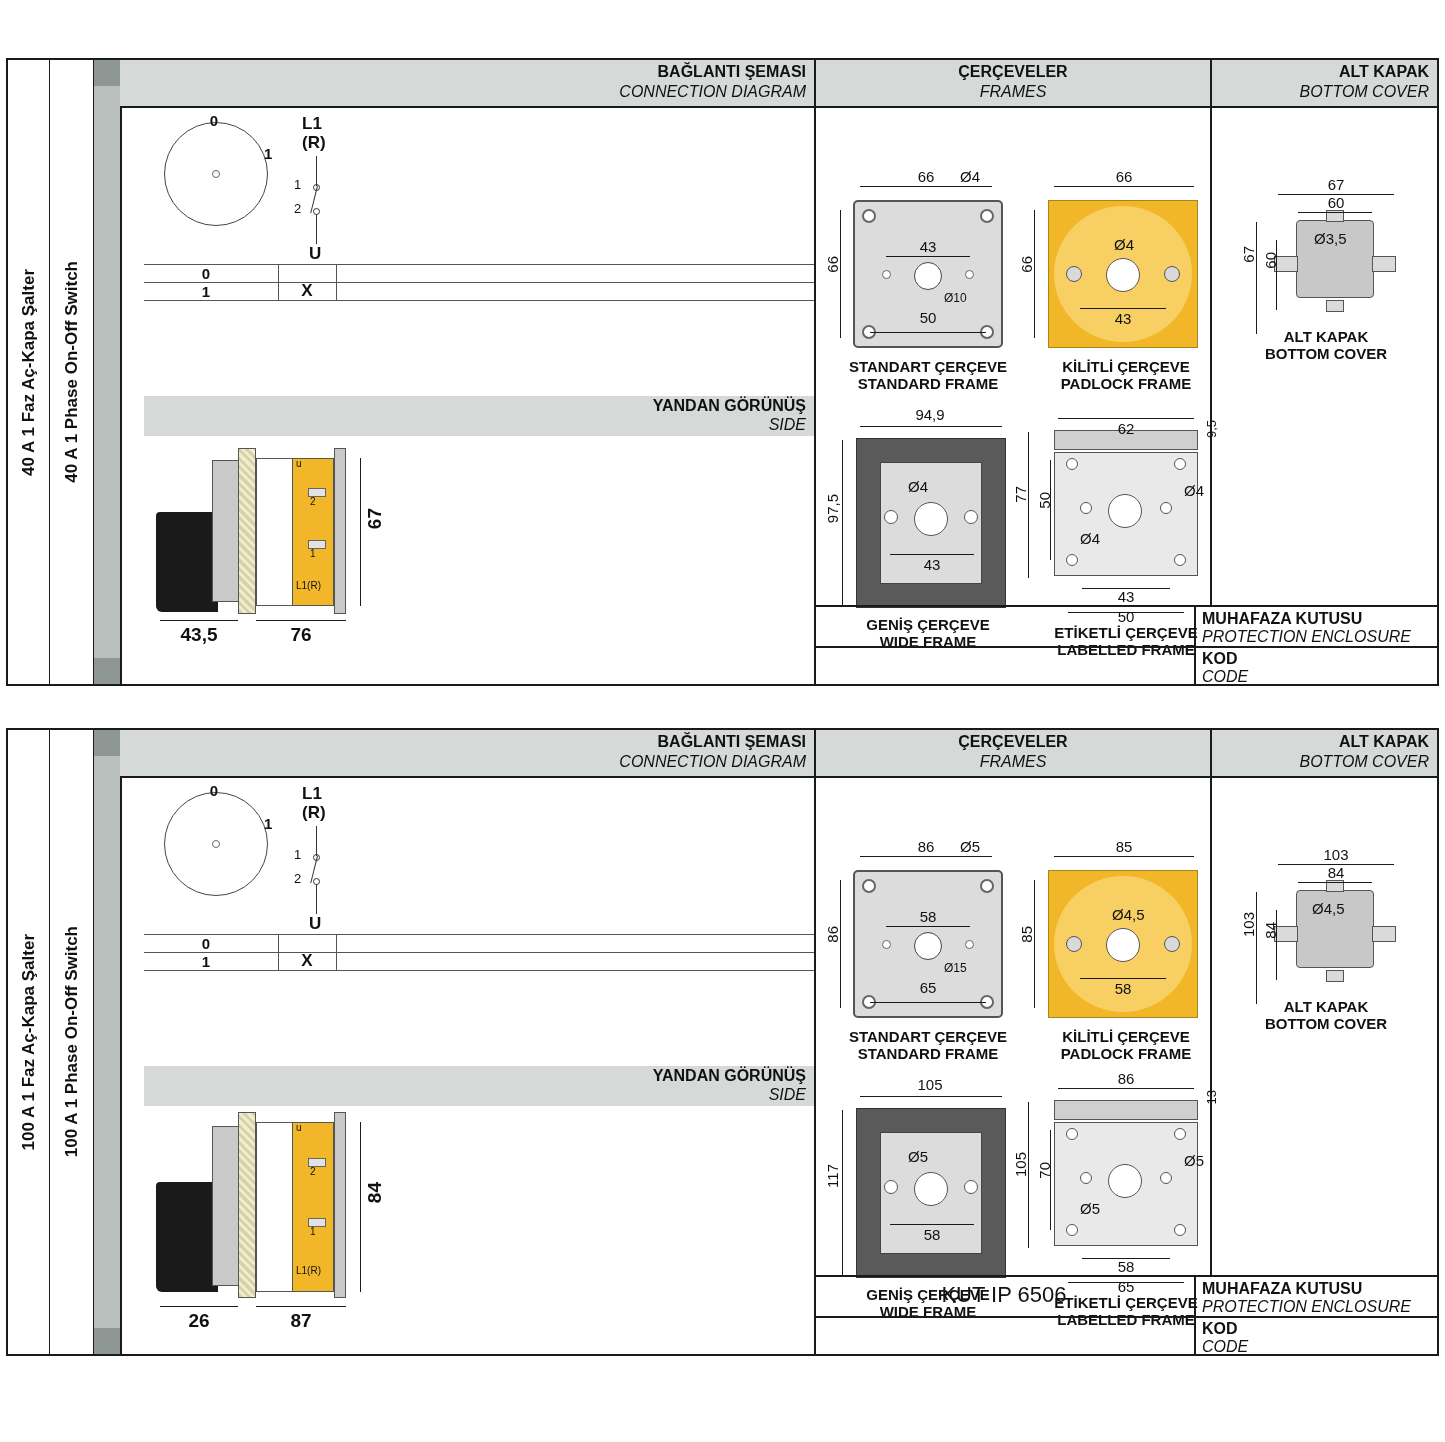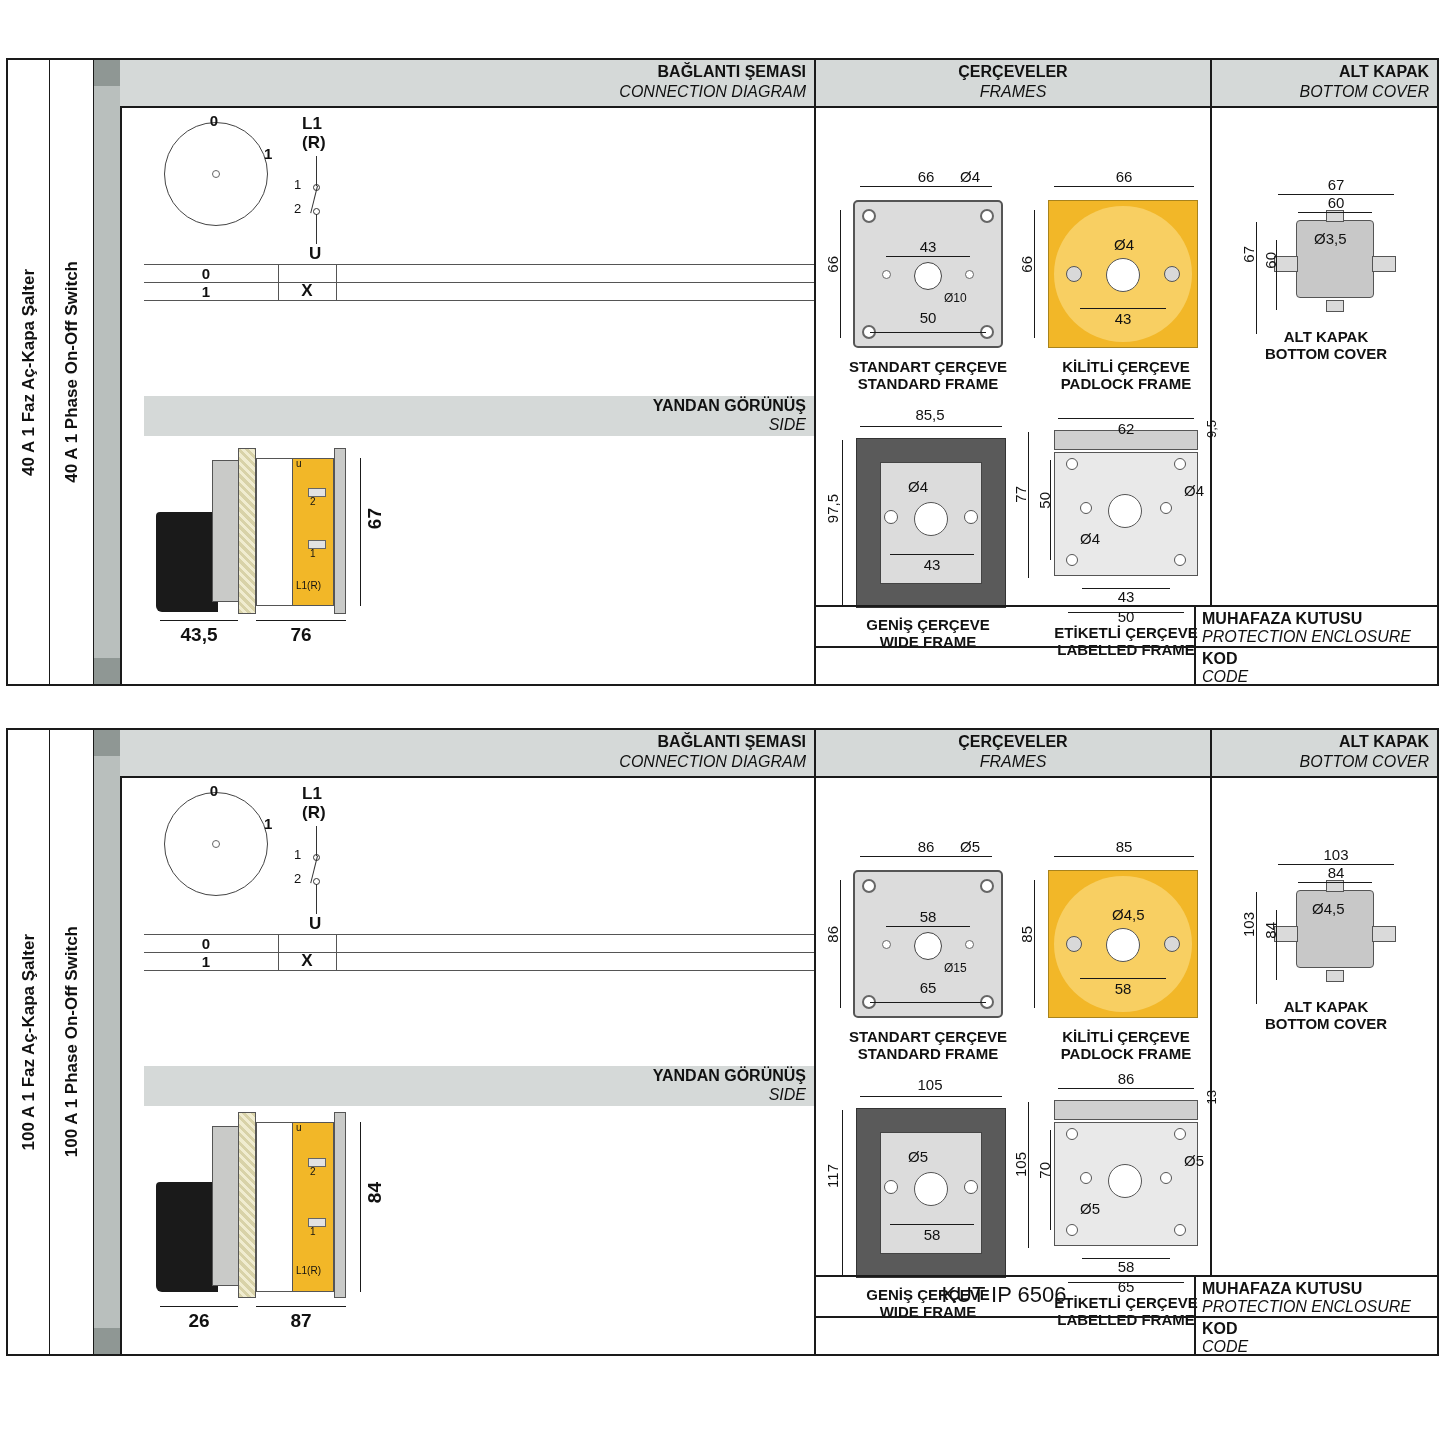--- a/index.html
+++ b/index.html
@@ -175,21 +175,21 @@
       <div>KİLİTLİ ÇERÇEVE</div>
       <div>PADLOCK FRAME</div>
     </div>
 
     <div class="sq" style="left:848px;top:378px;width:150px;height:170px;background:#5a5a5a;border:1px solid #333;"></div>
     <div class="sq" style="left:872px;top:402px;width:102px;height:122px;background:#dcdcdc;border:1px solid #444;"></div>
     <div class="circle" style="left:906px;top:442px;width:34px;height:34px;background:#fff;border:1px solid #555;"></div>
     <div class="circle" style="left:876px;top:450px;width:14px;height:14px;background:#fff;border:1px solid #555;"></div>
     <div class="circle" style="left:956px;top:450px;width:14px;height:14px;background:#fff;border:1px solid #555;"></div>
     <div class="dl dlh" style="left:852px;top:366px;width:142px;"></div>
-    <div class="dimtxt" style="left:882px;top:346px;width:80px;">85,5</div>
+    <div class="dimtxt" style="left:882px;top:346px;width:80px;">94,9</div>
     <div class="dl dlv" style="left:834px;top:380px;height:166px;"></div>
     <div class="dimv" style="left:816px;top:434px;">97,5</div>
     <div class="txt" style="left:900px;top:418px;">Ø4</div>
     <div class="dl dlh" style="left:882px;top:494px;width:84px;"></div>
     <div class="dimtxt" style="left:884px;top:496px;width:80px;">43</div>
     <div class="capt2" style="left:838px;top:556px;width:164px;">
       <div>GENİŞ ÇERÇEVE</div>
       <div>WIDE FRAME</div>
     </div>
 

